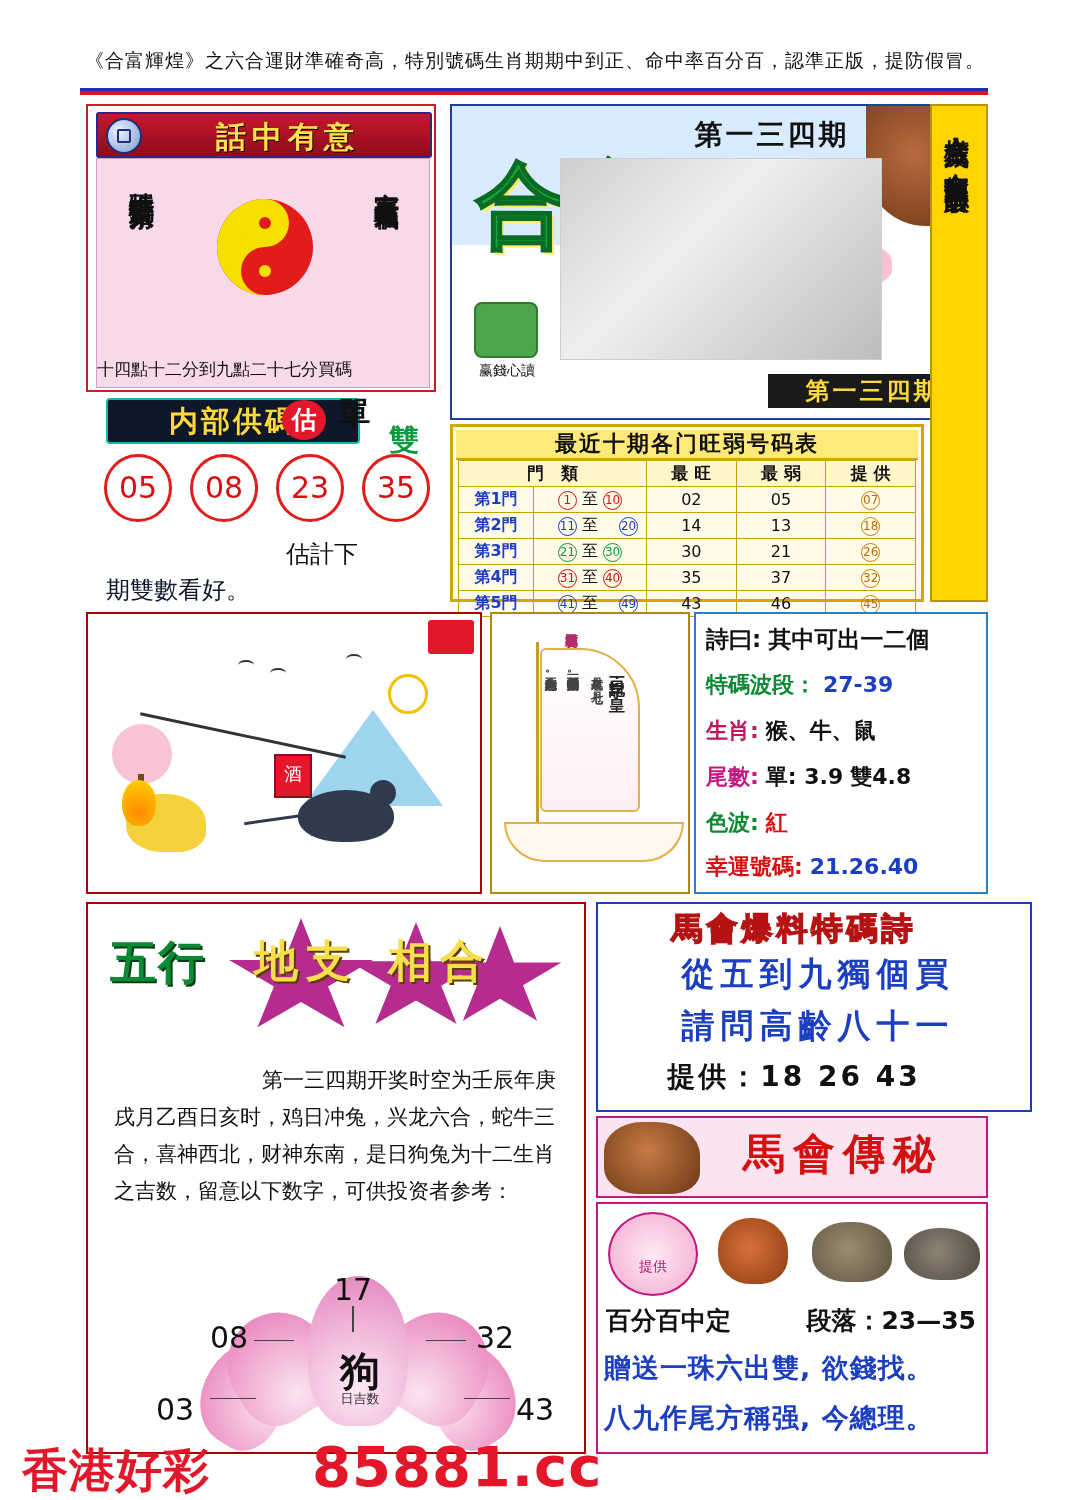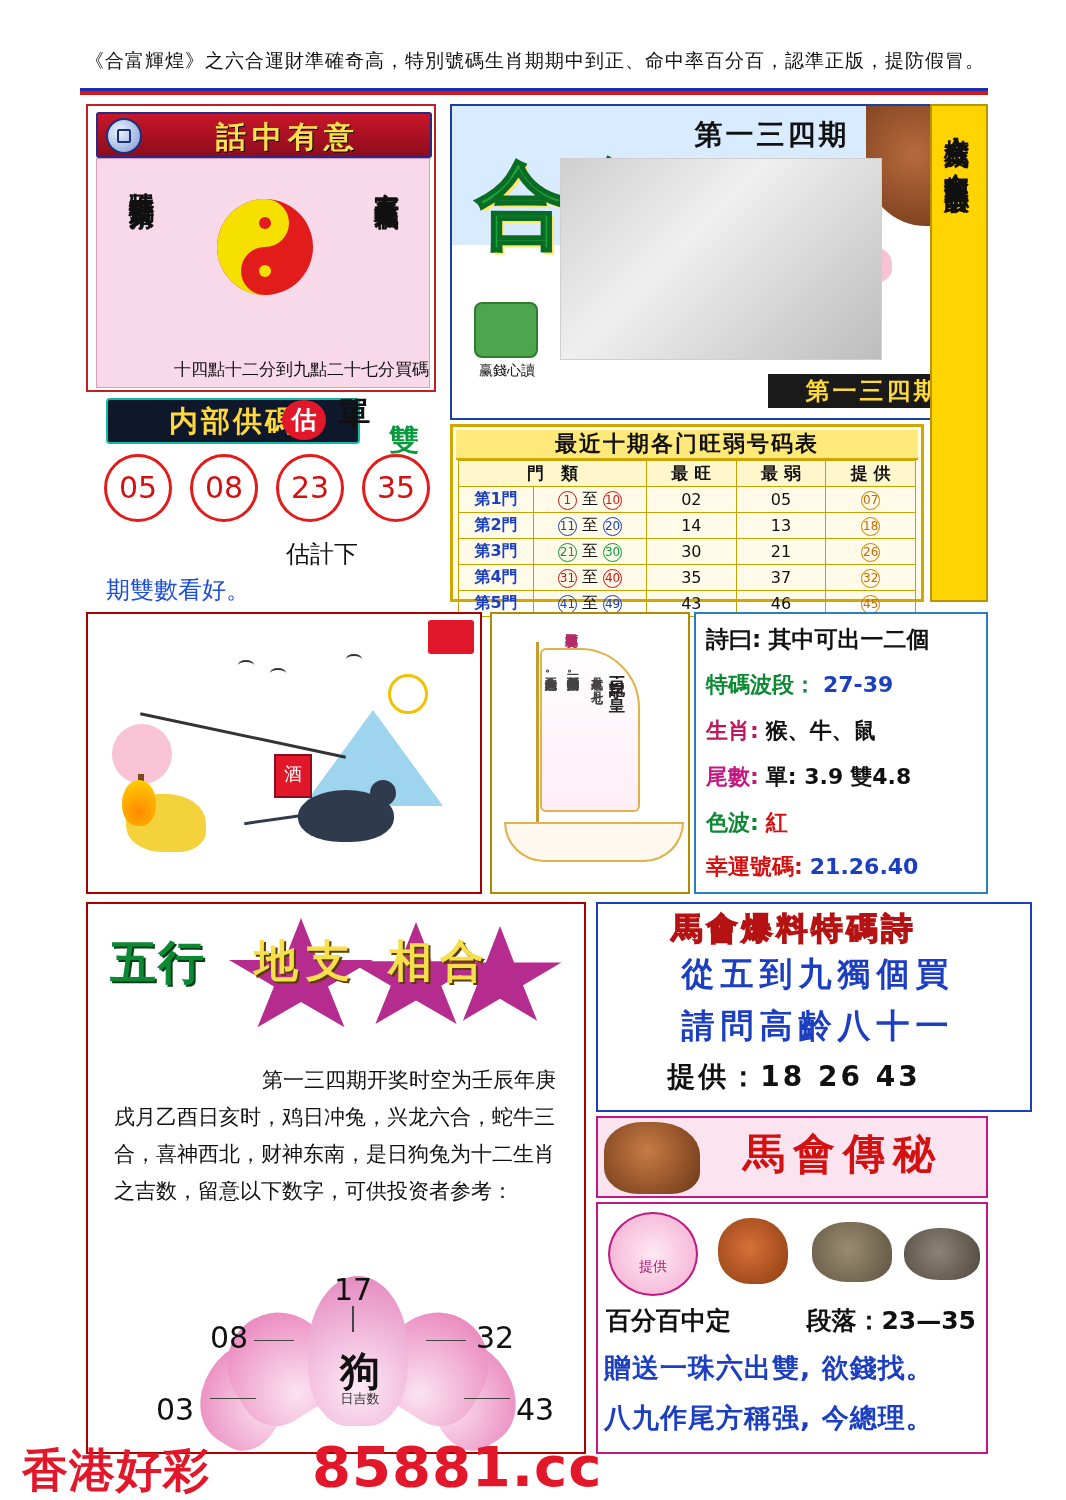--- a/index.html
+++ b/index.html
@@ -68,21 +68,21 @@
   .taiji{
     position:absolute;left:120px;top:40px;width:96px;height:96px;border-radius:50%;
     background:#e21b1b;
   }
   .taiji .half{position:absolute;left:0;top:0;width:48px;height:96px;background:#f5e000;border-radius:48px 0 0 48px;}
   .taiji .c1{position:absolute;left:24px;top:0;width:48px;height:48px;border-radius:50%;background:#f5e000;}
   .taiji .c2{position:absolute;left:24px;top:48px;width:48px;height:48px;border-radius:50%;background:#e21b1b;}
   .taiji .d1{position:absolute;left:42px;top:18px;width:12px;height:12px;border-radius:50%;background:#e21b1b;}
   .taiji .d2{position:absolute;left:42px;top:66px;width:12px;height:12px;border-radius:50%;background:#f5e000;}
   #huazhong .foot{
-    position:absolute;left:0;bottom:6px;width:332px;text-align:right;
+    position:absolute;left:0;bottom:6px;width:332px;text-align:left;
     font-size:17px;color:#111;font-family:"DejaVu Sans", sans-serif;
   }
 
   
   #neibu{left:86px;top:398px;width:350px;height:204px;}
   #neibu .bar{
     position:absolute;left:20px;top:0;width:250px;height:42px;
     background:#0f172a;border:2px solid #14b8a6;border-radius:4px;
   }
   #neibu .bar span{
@@ -114,21 +114,21 @@
   }
   #neibu .ball:nth-child(1){left:18px;}
   #neibu .ball:nth-child(2){left:104px;}
   #neibu .ball:nth-child(3){left:190px;}
   #neibu .ball:nth-child(4){left:276px;}
   #neibu .gjx{
     position:absolute;left:200px;top:140px;font-size:24px;color:#111;
     font-family:"DejaVu Sans", sans-serif;
   }
   #neibu .qs{
-    position:absolute;left:20px;top:176px;font-size:24px;color:#1d4ed8;
+    position:absolute;left:20px;top:176px;font-size:24px;color:#0f172a;
     font-family:Liberation Mono, monospace;
   }
 
   
   #masthead{left:450px;top:104px;width:538px;height:316px;border:2px solid #1c3fa0;background:#fff;overflow:hidden;}
   #masthead .skyl{position:absolute;left:0;top:0;width:420px;height:316px;
     background:linear-gradient(to bottom,#d9ecff 0 44%,#ffffff 44% 100%);}
   #masthead .cloud{position:absolute;left:110px;top:116px;width:330px;height:80px;
     background:#f6b9cd;border-radius:50% 50% 40% 40%;opacity:.85;}
   #masthead .issue{
@@ -192,21 +192,21 @@
   #table10 td{
     height:23px;font-size:16px;text-align:center;color:#111;
     font-family:"DejaVu Sans", sans-serif;border:1px solid #c8a000;
   }
   #table10 .hdrow td{font-weight:bold;background:#fff6cc;font-size:17px;}
   #table10 .men{color:#1b3fc0;font-weight:bold;}
   #table10 .cir{
     display:inline-block;width:19px;height:19px;line-height:17px;border-radius:50%;
     border:1.5px solid #d31111;color:#d31111;font-size:12px;box-sizing:border-box;
   }
-  #table10 .cir.blue{border-color:#1b3fc0;color:#1b3fc0;}
+  #table10 .cir.blue{border-color:#1b3fc0;color:#1b3fc0;margin-left:16px;}
   #table10 .cir.green{border-color:#0a9a3d;color:#0a9a3d;}
   #table10 .prov .cir{border-color:#d07b00;color:#c26a00;}
 
   
   #pic{left:86px;top:612px;width:396px;height:282px;border:2px solid #a00;background:#fff;}
   #pic .sky{position:absolute;left:4px;top:4px;right:4px;bottom:4px;background:#fff;}
   #pic .mountain{
     position:absolute;left:215px;top:96px;width:0;height:0;
     border-left:70px solid transparent;border-right:70px solid transparent;
     border-bottom:96px solid #9fd4ef;

